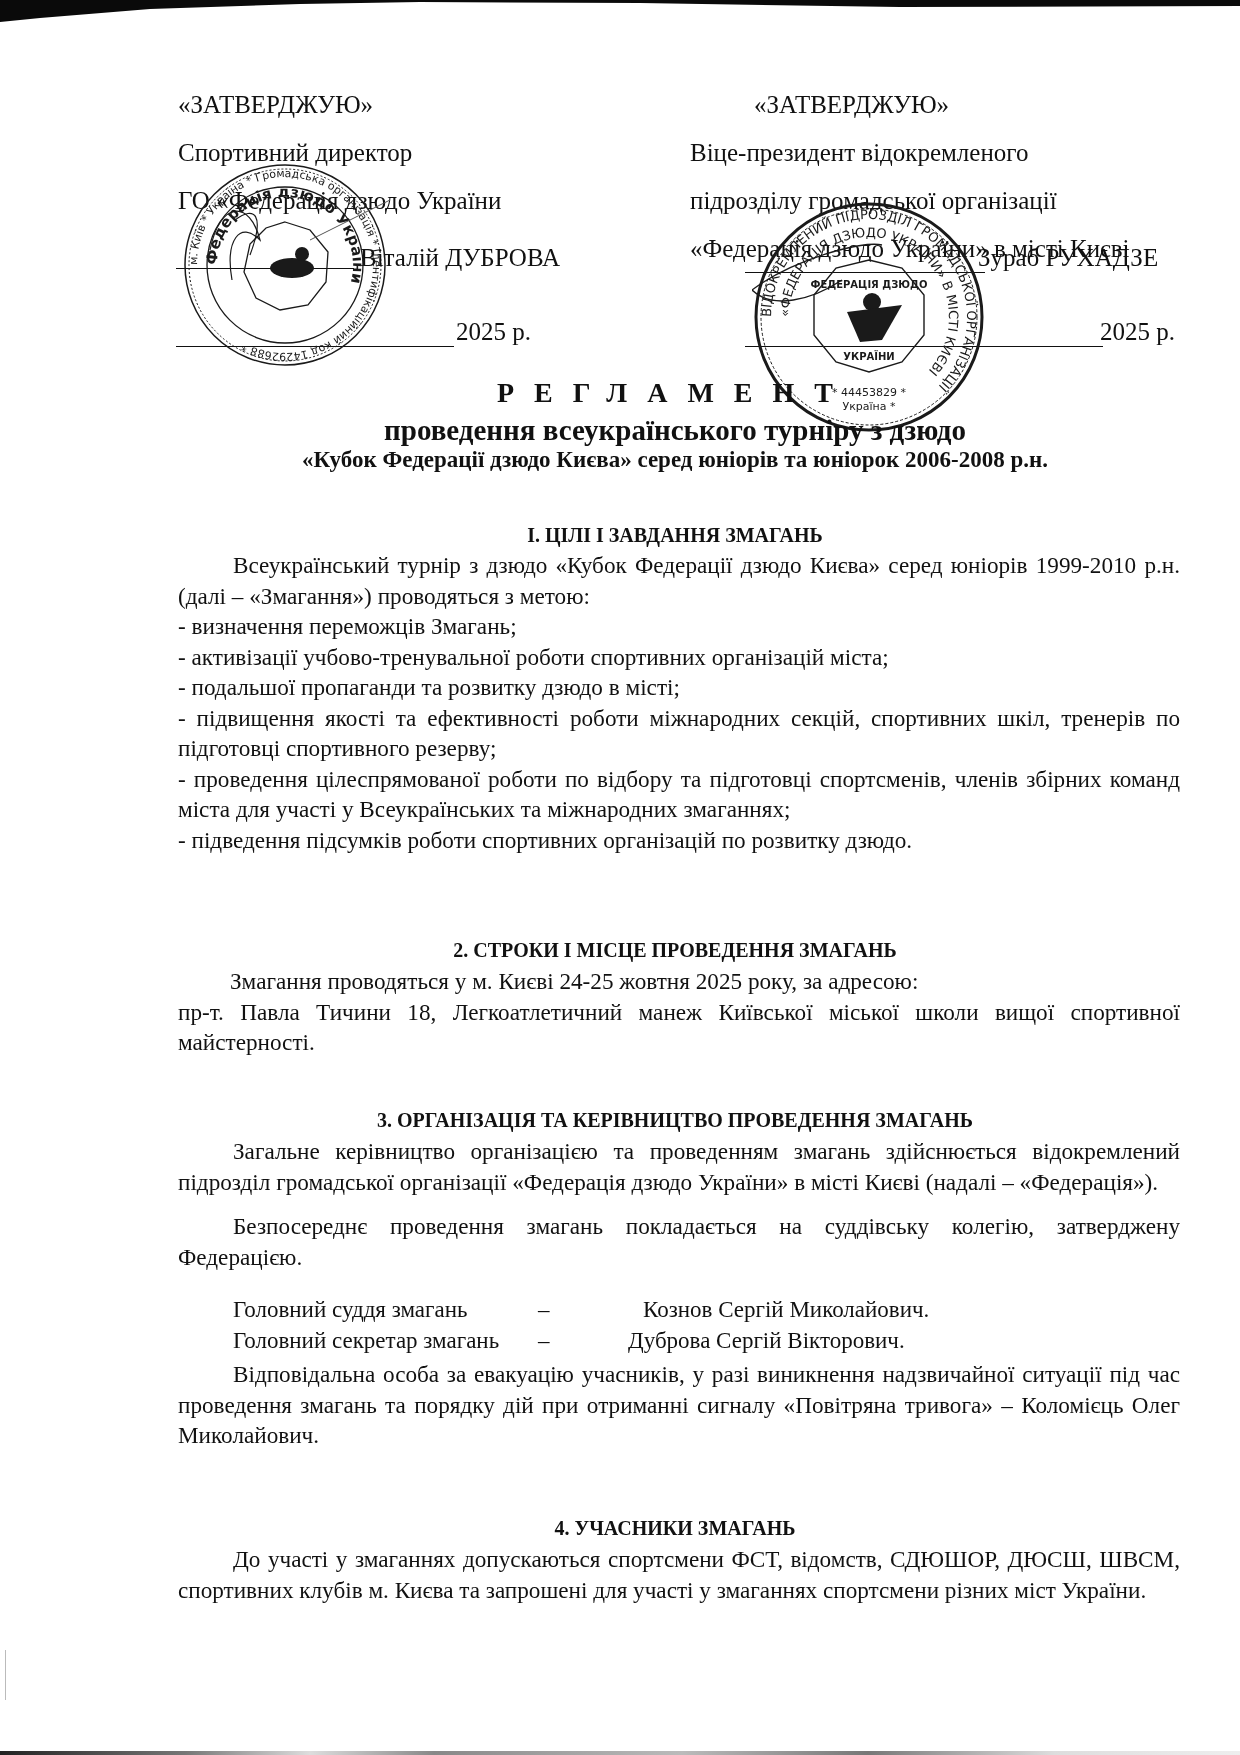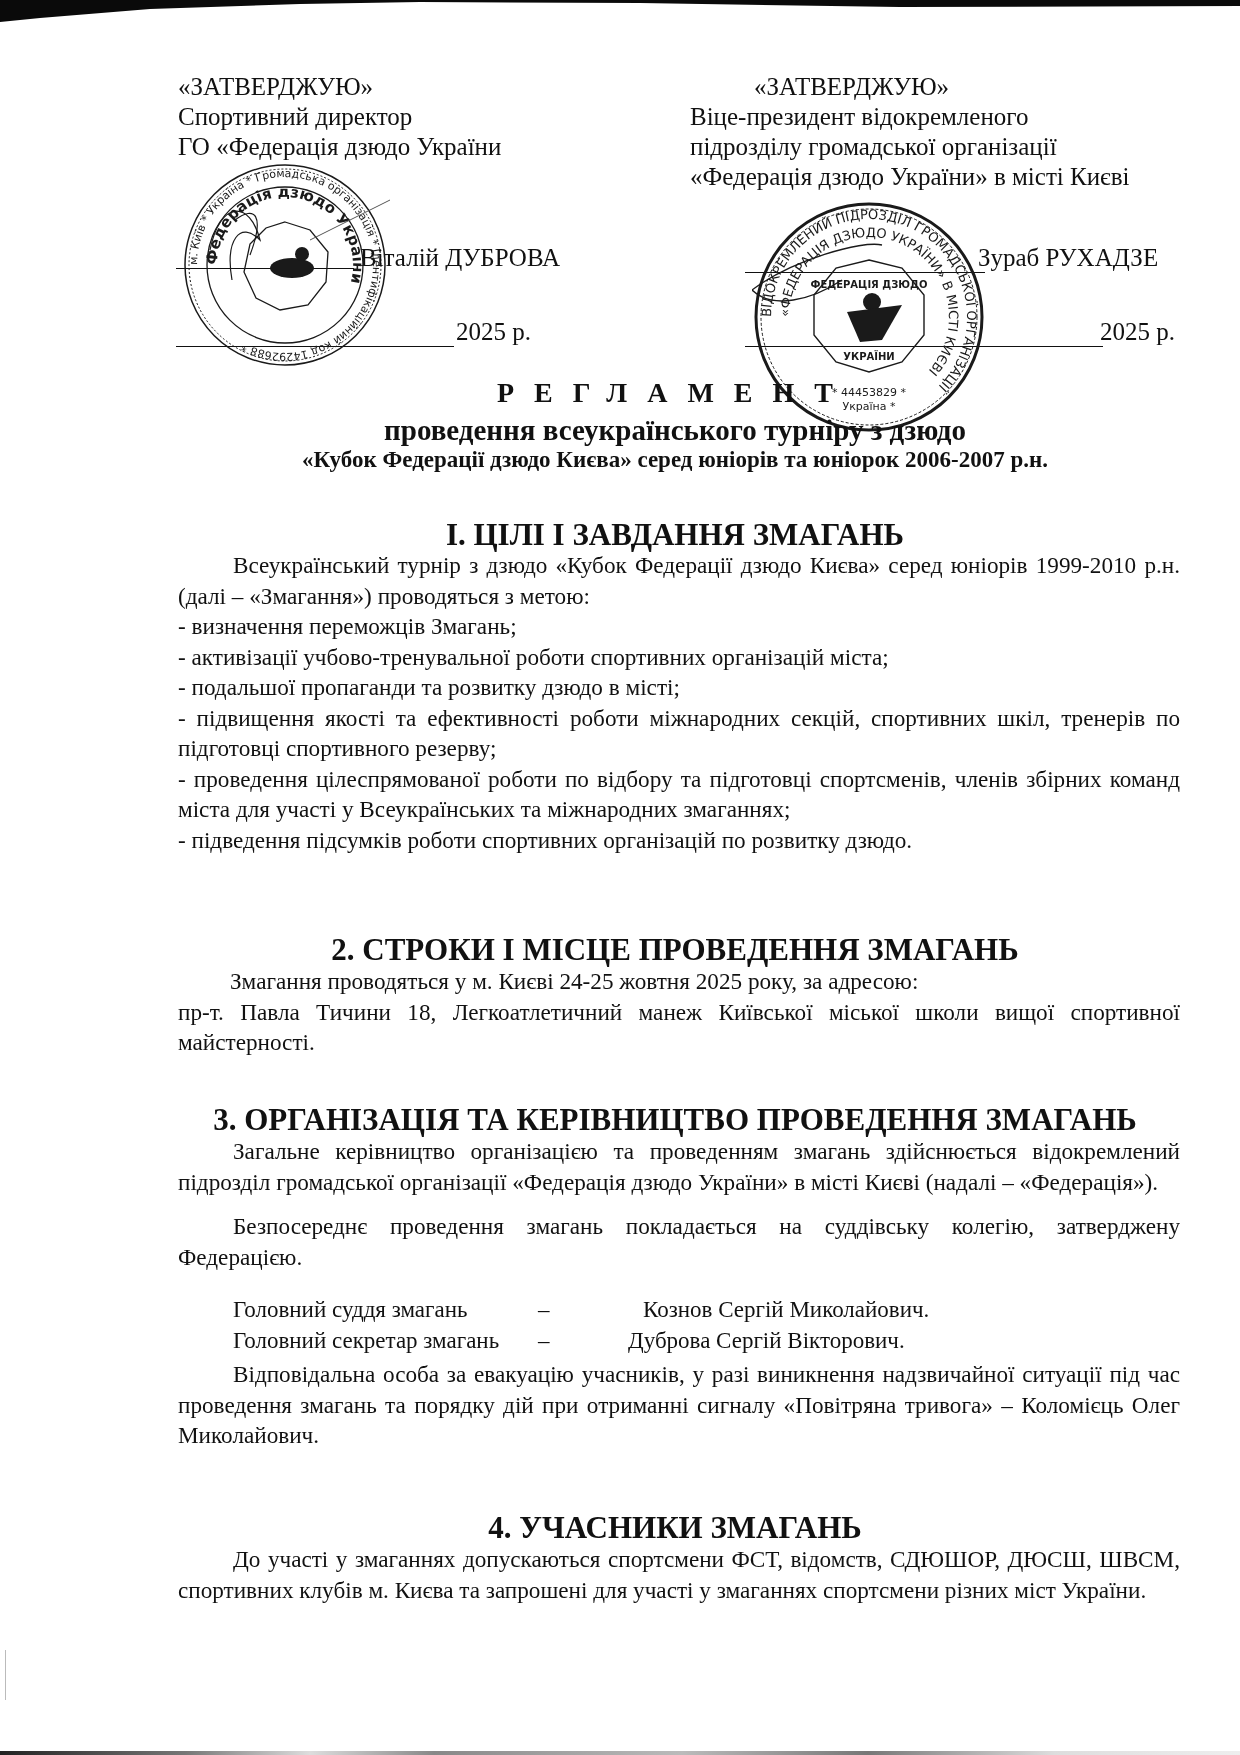--- a/index.html
+++ b/index.html
@@ -11,35 +11,35 @@
     .scan-top {
       position: absolute; left: 0; top: 0; width: 1240px; height: 26px;
     }
     .scan-bottom {
       position: absolute; left: 0; bottom: 0; width: 1240px; height: 4px;
       background: linear-gradient(90deg, #222 0%, #777 15%, #ddd 25%, #888 35%, #bbb 55%, #777 70%, #ddd 85%, #eee 100%);
     }
     .left-edge { position:absolute; left:5px; top:1650px; width:1px; height:50px; background:#bbb; }
 
     .approve { position: absolute; font-size: 25px; line-height: 30px; }
-    .approve .line { white-space: nowrap; }
+    .approve .line { white-space: nowrap; margin-top: 18px; }
     .approve-left { left: 178px; top: 72px; width: 420px; }
     .approve-right { left: 690px; top: 72px; width: 520px; }
     .approve-right .head { padding-left: 64px; }
     .sig-row { position: absolute; white-space: nowrap; font-size: 25px; }
     .underline-blank { position: absolute; border-bottom: 1.5px solid #111; }
 
     .stamp { position: absolute; }
 
     .doc-title { position: absolute; left: 150px; width: 1050px; text-align: center; font-weight: bold; }
     .t-reg { top: 376px; font-size: 28px; letter-spacing: 20px; line-height: 34px; }
     .t-sub1 { top: 415px; font-size: 29px; line-height: 30px; }
     .t-sub2 { top: 445px; font-size: 23px; line-height: 30px; }
 
-    .section-h { position: absolute; left: 170px; width: 1010px; text-align: center; font-weight: bold; font-size: 31px; line-height: 30px; }
+    .section-h { position: absolute; left: 170px; width: 1010px; text-align: center; font-weight: bold; font-size: 20px; line-height: 30px; }
     .para { position: absolute; left: 178px; width: 1002px; font-size: 23.2px; line-height: 30.5px; text-align: justify; }
     .para .indent { display: inline-block; width: 55px; }
     .para p { margin: 0; }
     .row-line { white-space: nowrap; }
     .official { position: absolute; left: 233px; font-size: 23px; white-space: nowrap; }
     .official span { position: absolute; }
   </style>
 </head>
 <body>
 
@@ -102,21 +102,21 @@
   <circle cx="120" cy="102" r="9" fill="#1a1a1a"></circle>
   <path d="M95,112 L150,105 L130,140 L108,142 Z" fill="#1a1a1a"></path>
   <text x="117" y="160" font-size="10" text-anchor="middle" font-weight="bold" fill="#1a1a1a" font-family="DejaVu Sans, sans-serif">УКРАЇНИ</text>
   <text x="117" y="196" font-size="11" text-anchor="middle" fill="#1a1a1a" font-family="DejaVu Sans, sans-serif">* 44453829 *</text>
   <text x="117" y="210" font-size="11" text-anchor="middle" fill="#1a1a1a" font-family="DejaVu Sans, sans-serif">Україна *</text>
   <path d="M0,90 C40,60 110,40 130,45 M0,90 C20,110 60,100 90,80" fill="none" stroke="#1a1a1a" stroke-width="1.4"></path>
 </svg>
 
 <div class="doc-title t-reg">РЕГЛАМЕНТ</div>
 <div class="doc-title t-sub1">проведення всеукраїнського турніру з дзюдо</div>
-<div class="doc-title t-sub2">«Кубок Федерації дзюдо Києва» серед юніорів та юніорок 2006-2007 р.н.</div>
+<div class="doc-title t-sub2">«Кубок Федерації дзюдо Києва» серед юніорів та юніорок 2006-2008 р.н.</div>
 
 <div class="section-h" style="top:520px;">І. ЦІЛІ І  ЗАВДАННЯ ЗМАГАНЬ</div>
 <div class="para" style="top:550px;">
   <p><span class="indent"></span><span>Всеукраїнський турнір з дзюдо «Кубок Федерації дзюдо Києва» серед юніорів 1999-2010 р.н. (далі – «Змагання») проводяться з метою:</span></p>
   <p>- визначення переможців Змагань;</p>
   <p>- активізації учбово-тренувальної роботи спортивних організацій міста;</p>
   <p>- подальшої пропаганди та розвитку дзюдо в місті;</p>
   <p>- підвищення якості та ефективності роботи міжнародних секцій, спортивних шкіл, тренерів по підготовці спортивного резерву;</p>
   <p>- проведення цілеспрямованої роботи по відбору та підготовці спортсменів, членів збірних команд міста для участі у Всеукраїнських та міжнародних змаганнях;</p>
   <p>- підведення підсумків роботи спортивних організацій по розвитку дзюдо.</p>

